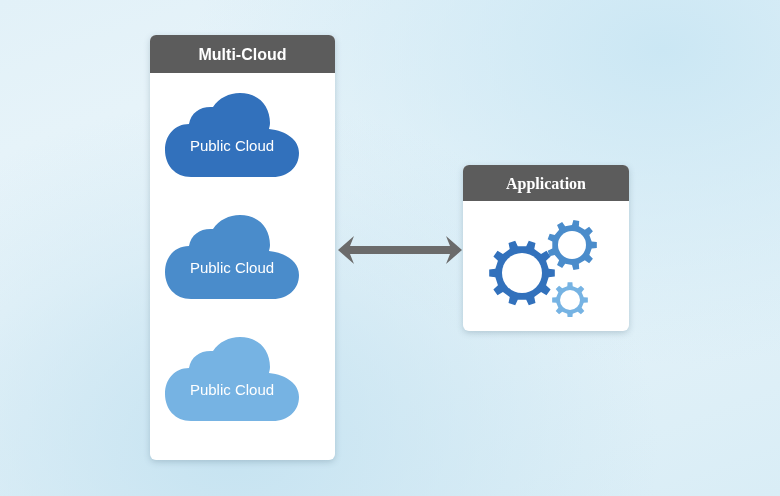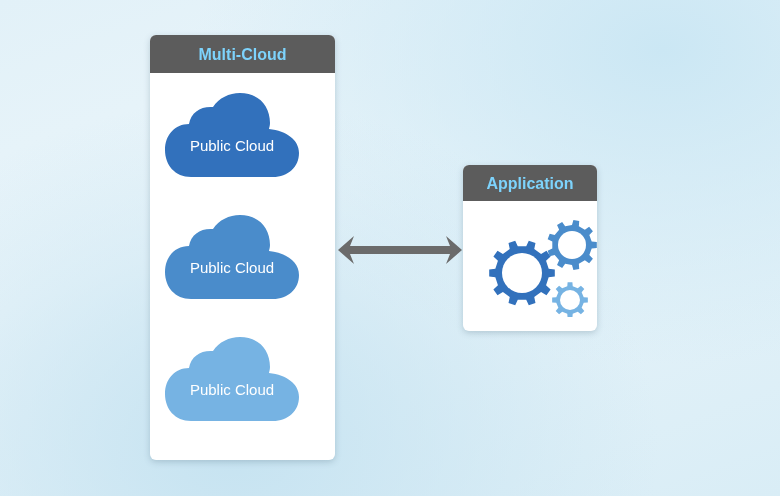--- a/index.html
+++ b/index.html
@@ -9,25 +9,25 @@
                 radial-gradient(ellipse at 85% 10%, #cbe7f4 0%, rgba(203,231,244,0) 50%),
                 linear-gradient(160deg, #e2f1f8 0%, #eaf5fa 40%, #d9edf6 100%);
     font-family: "Liberation Sans", sans-serif;
   }
   .panel {
     position:absolute; background:#ffffff; border-radius:6px;
     box-shadow: 0 2px 6px rgba(60,90,110,0.25);
     overflow:hidden;
   }
   .panel-header {
-    background:#5c5c5c; color:#7dd3fc; font-weight:bold;
+    background:#5c5c5c; color:#ffffff; font-weight:bold;
     font-size:16px; text-align:center; height:38px; line-height:40px;
   }
   #multi { left:150px; top:35px; width:185px; height:425px; }
-  #app { left:463px; top:165px; width:134px; height:166px; }
+  #app { left:463px; top:165px; width:166px; height:166px;font-family:Liberation Serif, serif; }
   #app .panel-header { height:36px; line-height:37px; }
   .cloud { position:absolute; left:15px; width:134px; height:84px; }
   .cloud svg { position:absolute; left:0; top:0; }
   .cloud .label {
     position:absolute; left:0; width:134px; top:44px; text-align:center;
     color:#ffffff; font-size:15px;
   }
   #arrow { position:absolute; left:338px; top:235px; width:124px; height:30px; }
   #gears { position:absolute; left:25px; top:52px; width:120px; height:100px; }
 </style>

